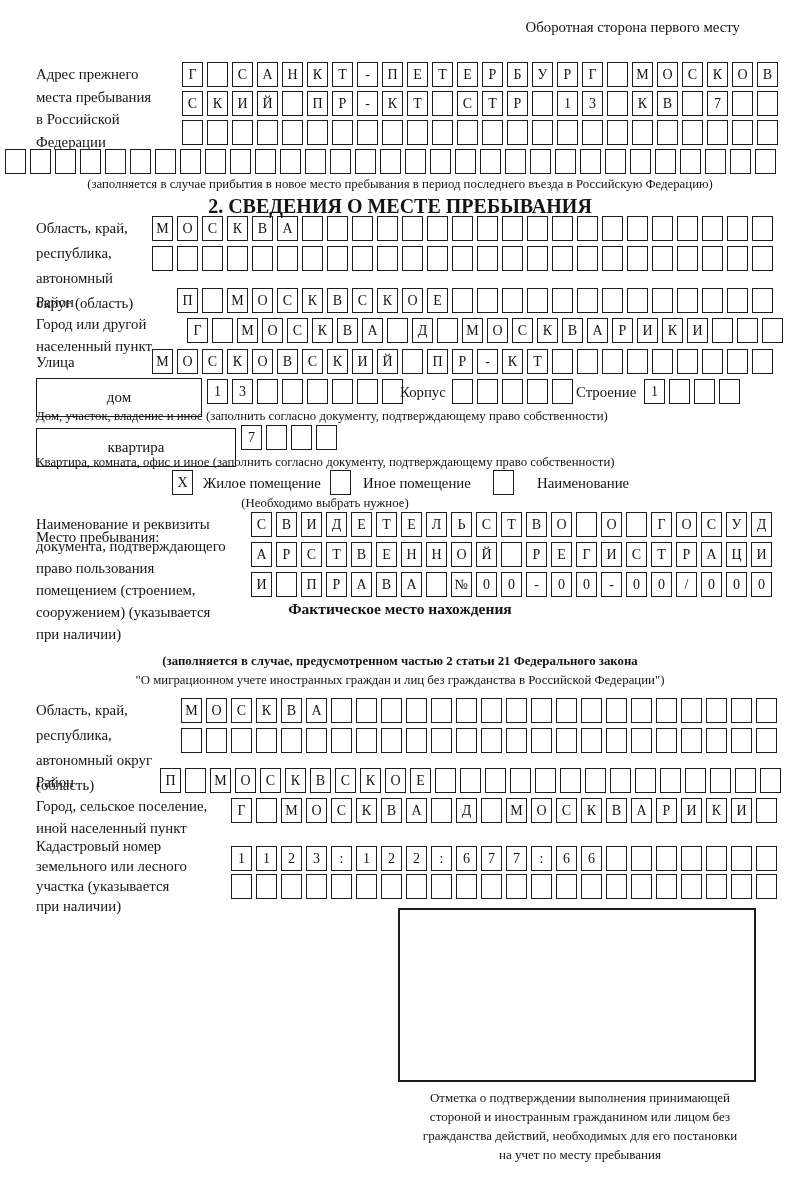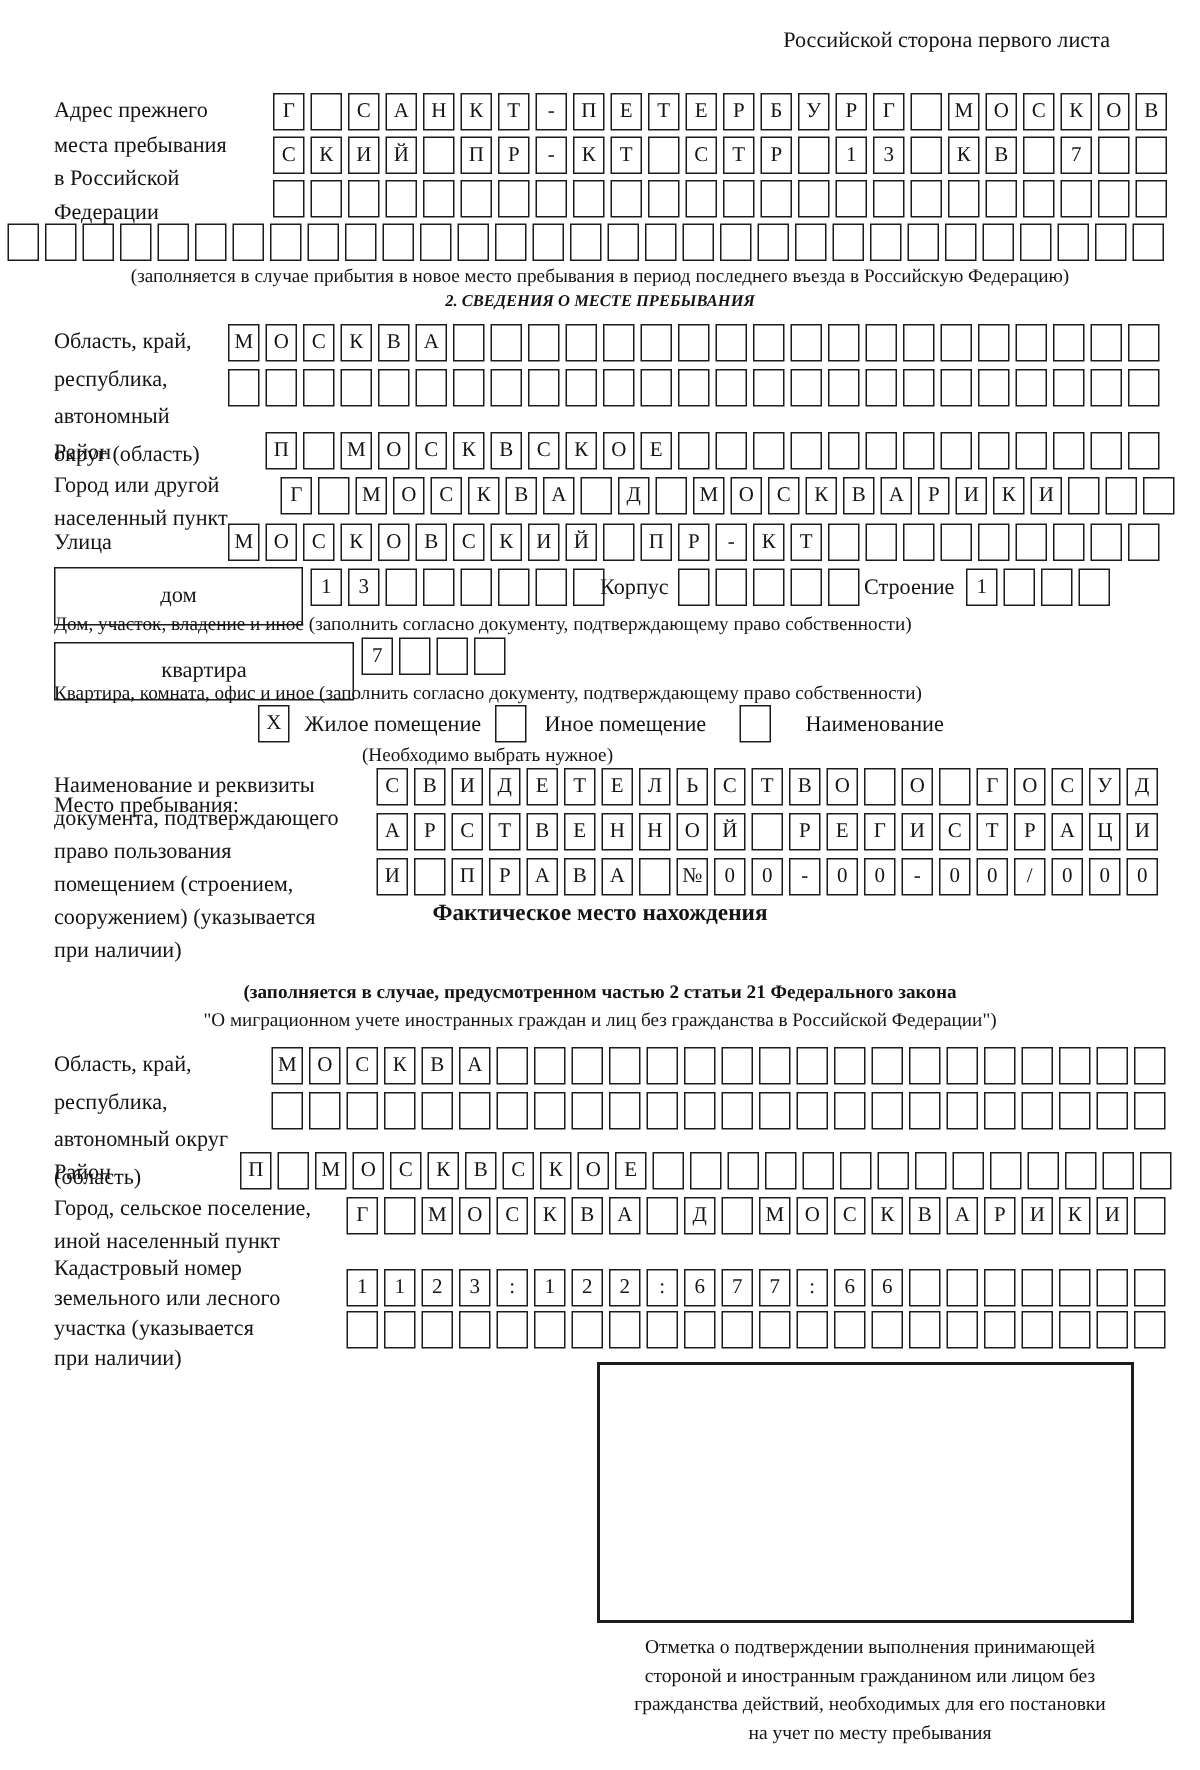--- a/index.html
+++ b/index.html
@@ -29,21 +29,21 @@
     border:1.5px solid #1c1c1c; height:39px;
     display:flex; align-items:center; justify-content:center;
     font-size:15px;
   }
   .stampbox { border:2px solid #1c1c1c; background:#fff; }
   .precenter { white-space:pre-line; text-align:center; }
 </style>
 </head>
 <body>
 
-<div class="abs lbl" style="left:440px; top:16px; width:300px; text-align:right;">Российской сторона первого листа</div>
+<div class="abs lbl" style="left:440px; top:16px; width:300px; text-align:right;">Оборотная сторона первого месту</div>
 
 <div class="abs lbl" style="left:36px; top:63px; line-height:22.5px;">Адрес прежнего
 места пребывания
 в Российской
 Федерации</div>
 <div class="abs boxrow" style="left:182px; top:62px;">
     <span class="box">Г</span>
     <span class="box"></span>
     <span class="box">С</span>
     <span class="box">А</span>
@@ -148,21 +148,21 @@
     <span class="box"></span>
     <span class="box"></span>
     <span class="box"></span>
     <span class="box"></span>
     <span class="box"></span>
     <span class="box"></span>
     <span class="box"></span>
   </div>
 <div class="abs ctr small" style="top:177px;">(заполняется в случае прибытия в новое место пребывания в период последнего въезда в Российскую Федерацию)</div>
 
-<div class="abs ctr bold" style="top:195px; font-size:11px;font-style:italic;">2. СВЕДЕНИЯ О МЕСТЕ ПРЕБЫВАНИЯ</div>
+<div class="abs ctr bold" style="top:195px; font-size:20px;">2. СВЕДЕНИЯ О МЕСТЕ ПРЕБЫВАНИЯ</div>
 
 <div class="abs lbl lh25" style="left:36px; top:216px;">Область, край,
 республика,
 автономный
 округ (область)</div>
 <div class="abs boxrow" style="left:152px; top:216px;">
     <span class="box">М</span>
     <span class="box">О</span>
     <span class="box">С</span>
     <span class="box">К</span>

